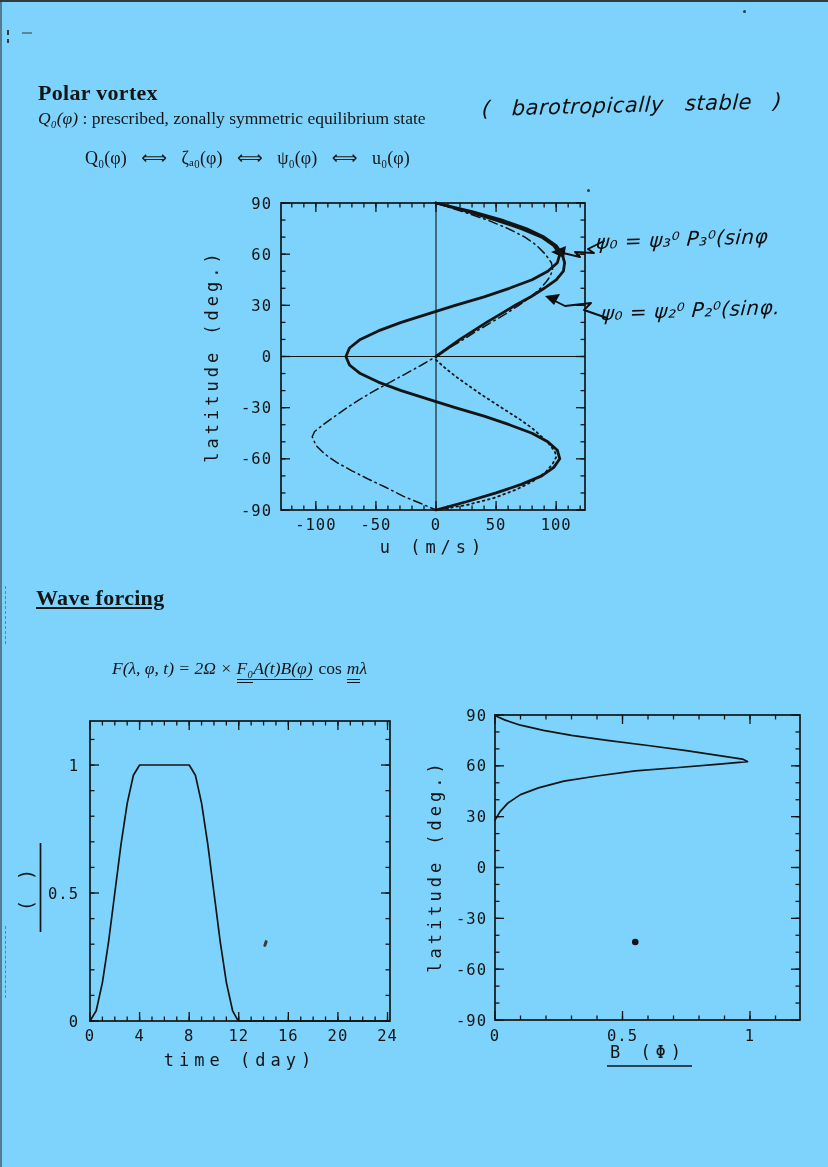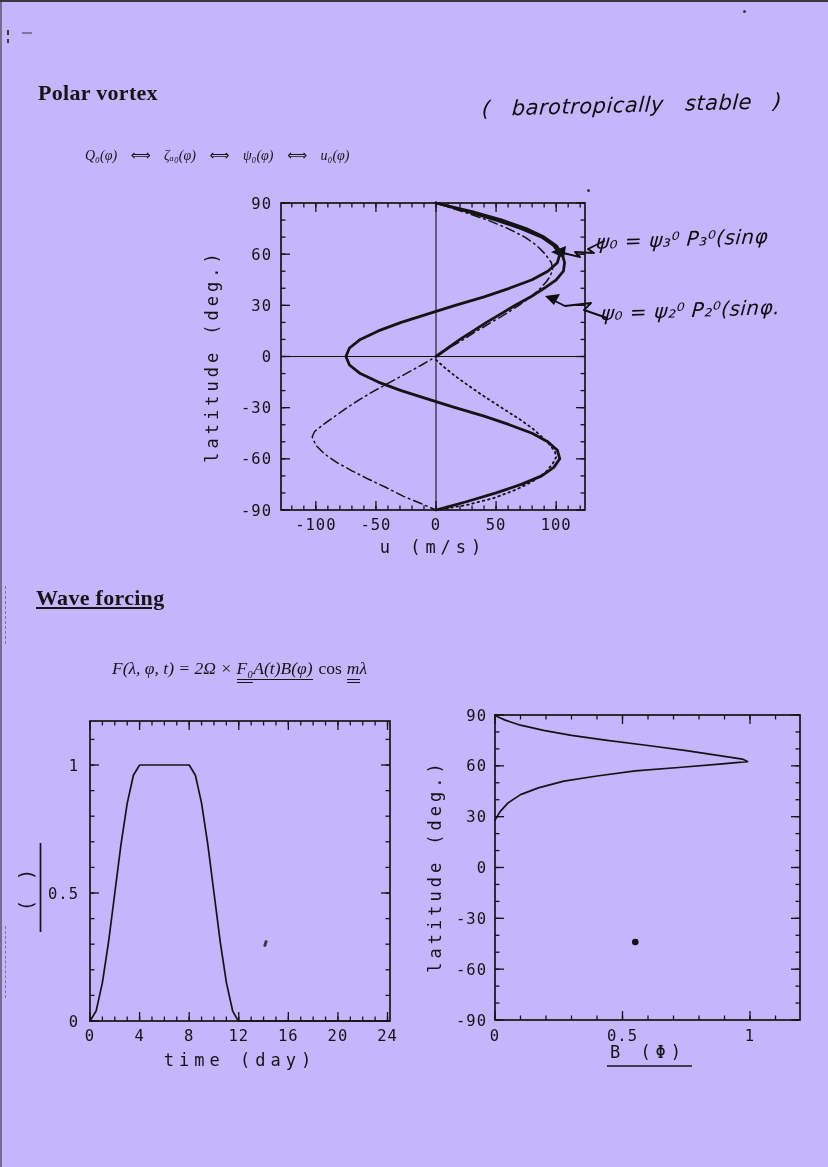--- a/index.html
+++ b/index.html
@@ -1,23 +1,23 @@
 <!DOCTYPE html>
 <html><head>
 <meta charset="utf-8">
 <style>
   html,body{margin:0;padding:0;background:#e8e8e8;}
-  .page{position:relative;width:828px;height:1167px;background:#c4b5fd;overflow:hidden;
+  .page{position:relative;width:828px;height:1167px;background:#7dd3fc;overflow:hidden;
         font-family:'Liberation Serif','DejaVu Sans',serif;color:#151515;}
   .abs{position:absolute;}
   
   .sec-title{font-size:22px;font-weight:bold;letter-spacing:.3px;white-space:nowrap;}
   .defline{font-size:17.5px;white-space:nowrap;}
   .math{font-style:italic;}
-  .eq1{font-size:14px;font-style:italic;word-spacing:10px;white-space:nowrap;}
+  .eq1{font-size:18px;word-spacing:10px;white-space:nowrap;}
   .eq2{font-size:17.5px;font-style:italic;white-space:nowrap;}
   .eq2 .roman{font-style:normal;}
   .u1{border-bottom:1.4px solid #141414;padding-bottom:1px;}
   .u2{border-bottom:4px double #141414;padding-bottom:1px;}
   .sp-l{margin-left:6px;}.sp-r{margin-right:5px;}
   
   .hand{font-family:'DejaVu Sans',sans-serif;font-style:italic;color:#0d0d0d;white-space:nowrap;}
   .handnote{font-size:21px;letter-spacing:.5px;word-spacing:14px;transform:rotate(-1.5deg) skewX(-5deg);}
   .handann{font-size:20px;letter-spacing:.5px;transform:rotate(-2deg) skewX(-6deg);}
   
@@ -38,20 +38,23 @@
   <div class="abs artifact" style="left:7px;top:30px;width:2px;height:5px;"></div>
   <div class="abs artifact" style="left:7px;top:39px;width:2px;height:4px;"></div>
   <div class="abs artifact" style="left:22px;top:32px;width:10px;height:2px;opacity:.5;"></div>
   <div class="abs dashmark" style="left:5px;top:586px;height:58px;"></div>
   <div class="abs dashmark" style="left:5px;top:926px;height:72px;"></div>
   <div class="abs artifact speck" style="left:587px;top:189px;width:3px;height:3px;"></div>
   <div class="abs artifact speck" style="left:743px;top:10px;width:3px;height:3px;"></div>
   <div class="abs artifact" style="left:264px;top:940px;width:3px;height:7px;border-radius:2px;transform:rotate(18deg);"></div>
 
   <div class="abs sec-title" style="left:38px;top:80px;">Polar vortex</div>
+  <div class="abs defline" style="left:38px;top:108px;">
+    <span class="math">Q₀(φ)</span><span> : prescribed, zonally symmetric equilibrium state</span>
+  </div>
   <div class="abs hand handnote" style="left:482px;top:93px;">( barotropically  stable )</div>
   <div class="abs eq1" style="left:85px;top:147px;">Q₀(φ)  ⟺  ζₐ₀(φ)  ⟺  ψ₀(φ)  ⟺  u₀(φ)</div>
 
   <div class="abs sec-title" style="left:36px;top:585px;text-decoration:underline;">Wave forcing</div>
   <div class="abs eq2" style="left:112px;top:658px;">
     <span class="math">F(λ, φ, t) = 2Ω × </span><span class="math u2">F₀</span><span class="math u1">A(t)</span><span class="math u1">B(φ)</span><span class="roman sp-l sp-r">cos</span><span class="math u2">m</span><span class="math">λ</span>
   </div>
 
   <div class="abs hand handann" style="left:596px;top:227px;">ψ₀ = ψ₃⁰ P₃⁰(sinφ</div>
   <div class="abs hand handann" style="left:601px;top:298px;">ψ₀ = ψ₂⁰ P₂⁰(sinφ.</div>

